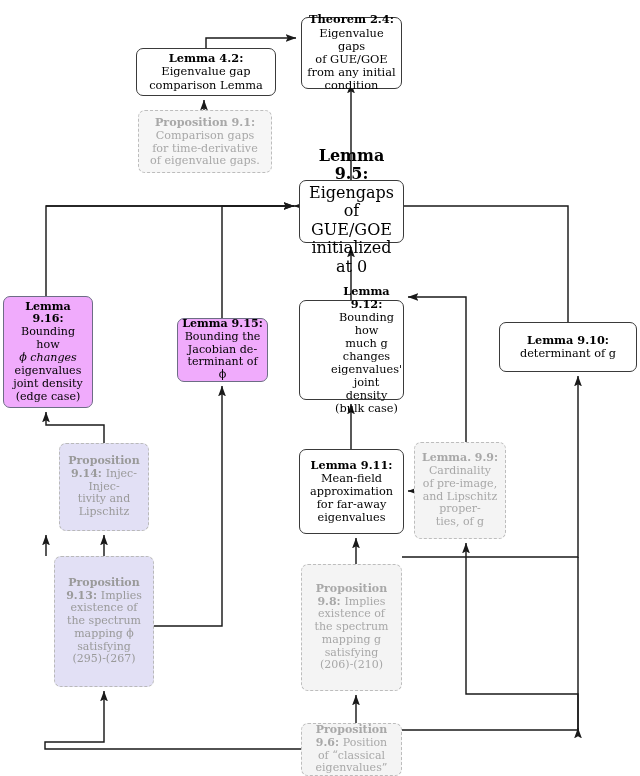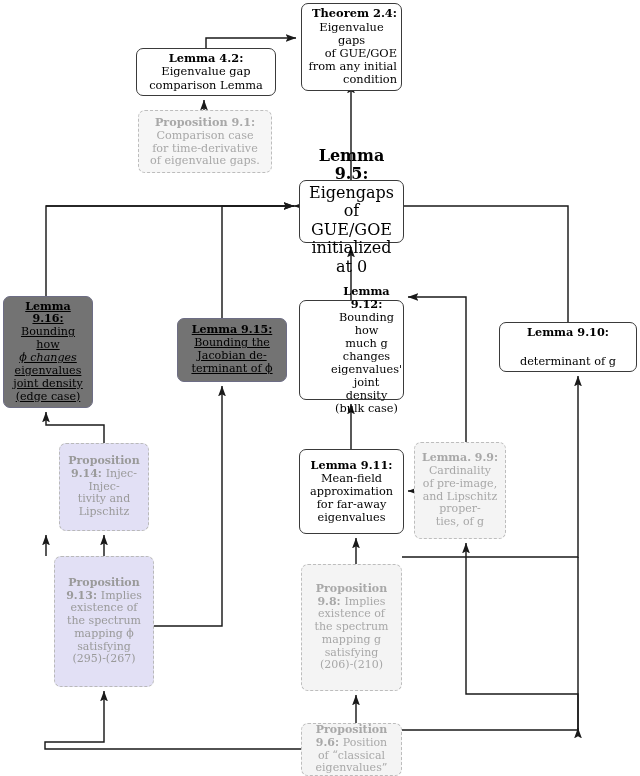--- a/index.html
+++ b/index.html
@@ -44,23 +44,22 @@
   }
   
   .n-solid {
     border: 1.1px solid #3a3a3a;
     background: #ffffff;
     color: #000000;
   }
   
   .n-solid-lav {
     border: 1.1px solid #6d6d85;
-    background: #737373;
+    background: #f0abfc;
     color: #000000;
-    text-decoration: underline;
   }
   
   .n-faded-lav {
     border: 1.2px dashed #b9b9b9;
     background: #e2e0f5;
     color: #9a9a9a;
   }
   
   .n-faded {
     border: 1.2px dashed #bdbdbd;
@@ -121,74 +120,74 @@
       <path d="M402,730 L578,730 L578,728"></path>
       <path d="M578,730 L578,694 L466,694 L466,543"></path>
     </g>
 
     <g fill="none" stroke="#1a1a1a" stroke-width="1.45">
       <path d="M46,206 L294,206"></path>
       <path d="M578,730 L578,557"></path>
     </g>
   </svg>
 
-  <div class="node n-solid" style="left:301px;top:3px;width:101px;height:88px;font-size:11.4px;align-items:flex-end;">
+  <div class="node n-solid" style="left:301px;top:17px;width:101px;height:72px;font-size:11.4px;">
     <div class="ttl">Theorem 2.4:</div>
     <div class="bdy">Eigenvalue gaps</div>
     <div class="bdy">of GUE/GOE</div>
     <div class="bdy">from any initial</div>
     <div class="bdy">condition</div>
   </div>
 
   <div class="node n-solid" style="left:136px;top:48px;width:140px;height:48px;font-size:11.4px;">
     <div class="ttl">Lemma 4.2:</div>
     <div class="bdy">Eigenvalue gap</div>
     <div class="bdy">comparison Lemma</div>
   </div>
 
   <div class="node n-faded" style="left:138px;top:110px;width:134px;height:63px;font-size:11.2px;background:#f6f6f6;">
     <div class="ttl">Proposition 9.1:</div>
-    <div class="bdy">Comparison case</div>
+    <div class="bdy">Comparison gaps</div>
     <div class="bdy">for time-derivative</div>
     <div class="bdy">of eigenvalue gaps.</div>
   </div>
 
   <div class="node n-solid" style="left:299px;top:180px;width:105px;height:63px;font-size:16px;">
     <div class="ttl">Lemma 9.5:</div>
     <div class="bdy">Eigengaps of</div>
     <div class="bdy">GUE/GOE</div>
     <div class="bdy">initialized at 0</div>
   </div>
 
   <div class="node n-solid-lav" style="left:3px;top:296px;width:90px;height:112px;font-size:11.1px;">
     <div class="ttl">Lemma 9.16:</div>
     <div class="bdy">Bounding how</div>
     <div class="bdy inl">ϕ changes</div>
     <div class="bdy">eigenvalues</div>
     <div class="bdy">joint density</div>
     <div class="bdy">(edge case)</div>
   </div>
 
-  <div class="node n-solid-lav" style="left:177px;top:318px;width:110px;height:64px;font-size:11.1px;">
+  <div class="node n-solid-lav" style="left:177px;top:318px;width:91px;height:64px;font-size:11.1px;">
     <div class="ttl">Lemma 9.15:</div>
     <div class="bdy">Bounding the</div>
     <div class="bdy">Jacobian de-</div>
     <div class="bdy">terminant of ϕ</div>
   </div>
 
   <div class="node n-solid" style="left:299px;top:300px;width:105px;height:100px;font-size:11.3px;padding-left:34px;">
     <div class="ttl">Lemma 9.12:</div>
     <div class="bdy">Bounding how</div>
     <div class="bdy">much g changes</div>
     <div class="bdy">eigenvalues'</div>
     <div class="bdy">joint density</div>
     <div class="bdy">(bulk case)</div>
   </div>
 
-  <div class="node n-solid" style="left:499px;top:322px;width:138px;height:50px;font-size:11.3px;justify-content:space-between;">
+  <div class="node n-solid" style="left:499px;top:322px;width:138px;height:50px;font-size:11.3px;">
     <div class="ttl">Lemma 9.10:</div>
     <div class="bdy">determinant of g</div>
   </div>
 
   <div class="node n-faded-lav" style="left:59px;top:443px;width:90px;height:88px;font-size:11px;">
     <div class="ttl">Proposition</div>
       <div class="bdy"><span style="font-weight: bold;">9.14: </span>Injec-</div>
     <div class="bdy">Injec-</div>
     <div class="bdy">tivity and</div>
     <div class="bdy">Lipschitz</div>

